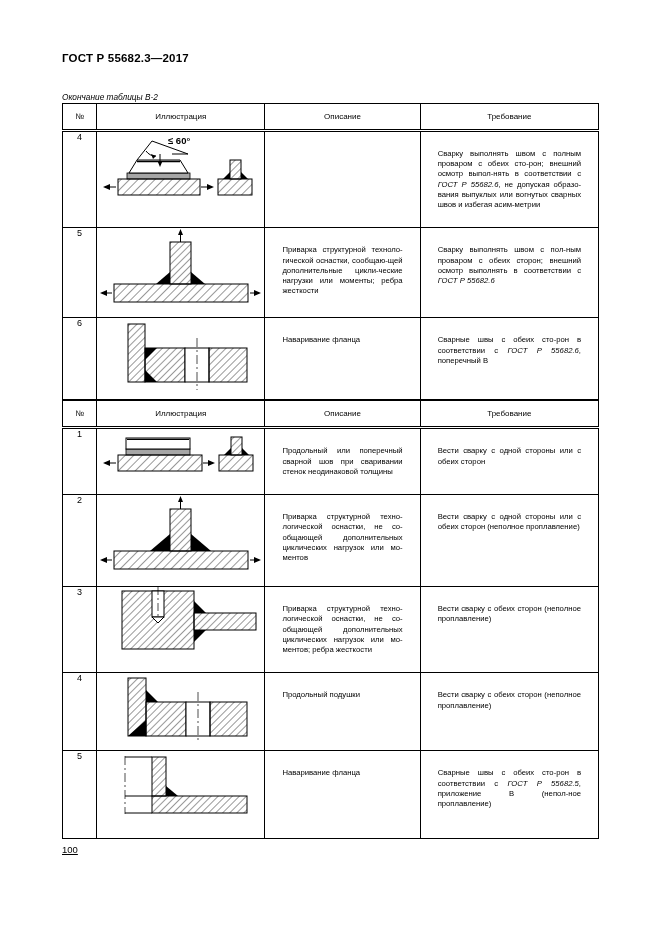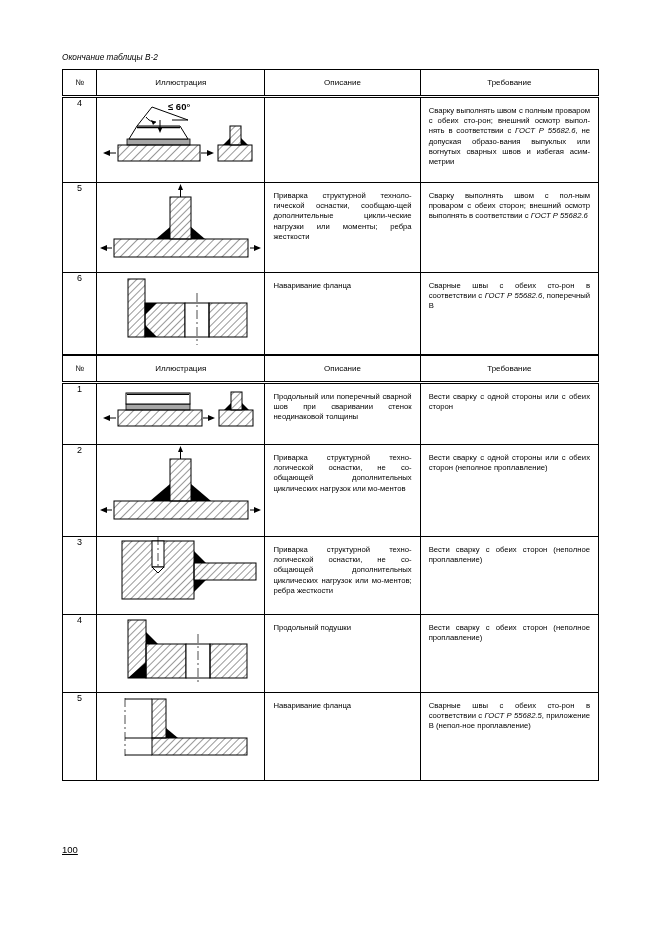--- a/index.html
+++ b/index.html
@@ -27,21 +27,21 @@
   }
   .doc-header {
     font-size: 11.5px;
     font-weight: bold;
     letter-spacing: 0.2px;
     margin: 0 0 28px 0;
   }
   .table-caption {
     font-size: 8.3px;
     font-style: italic;
-    margin: 0 0 7px 0;
+    margin: 0 0 1px 0;
   }
   .table-caption-b3 {
     font-size: 8.3px;
     font-style: normal;
     margin: 16px 0 7px 0;
   }
   .table-caption-b3 .spaced {
     letter-spacing: 1.6px;
   }
   table.gost {
@@ -83,41 +83,42 @@
   }
   td.cell-desc, td.cell-req {
     font-size: 7.7px;
     line-height: 1.33;
     padding: 6px 7px 6px 7px;
     text-align: justify;
     text-justify: inter-word;
     hyphens: manual;
   }
   td.cell-desc p, td.cell-req p {
-    margin: 8px;
+    margin: 17px;
   }
   .ital { font-style: italic; }
 
   .page-number {
     position: absolute;
     left: 62px;
     top: 844px;
     font-size: 9.5px;
     text-decoration: underline;
   }
 
   svg { display: block; margin: 0 auto; }
 </style>
 </head>
 <body>
 
 <div class="page">
 
   <div class="content">
 
+    <div class="doc-header">ГОСТ Р 55682.3—2017</div>
 
     <div class="table-caption">Окончание таблицы В-2</div>
 
     <table class="gost">
       <colgroup>
         <col class="col-num">
           <col class="col-ill">
           <col class="col-desc">
           <col class="col-req">
       </colgroup>

